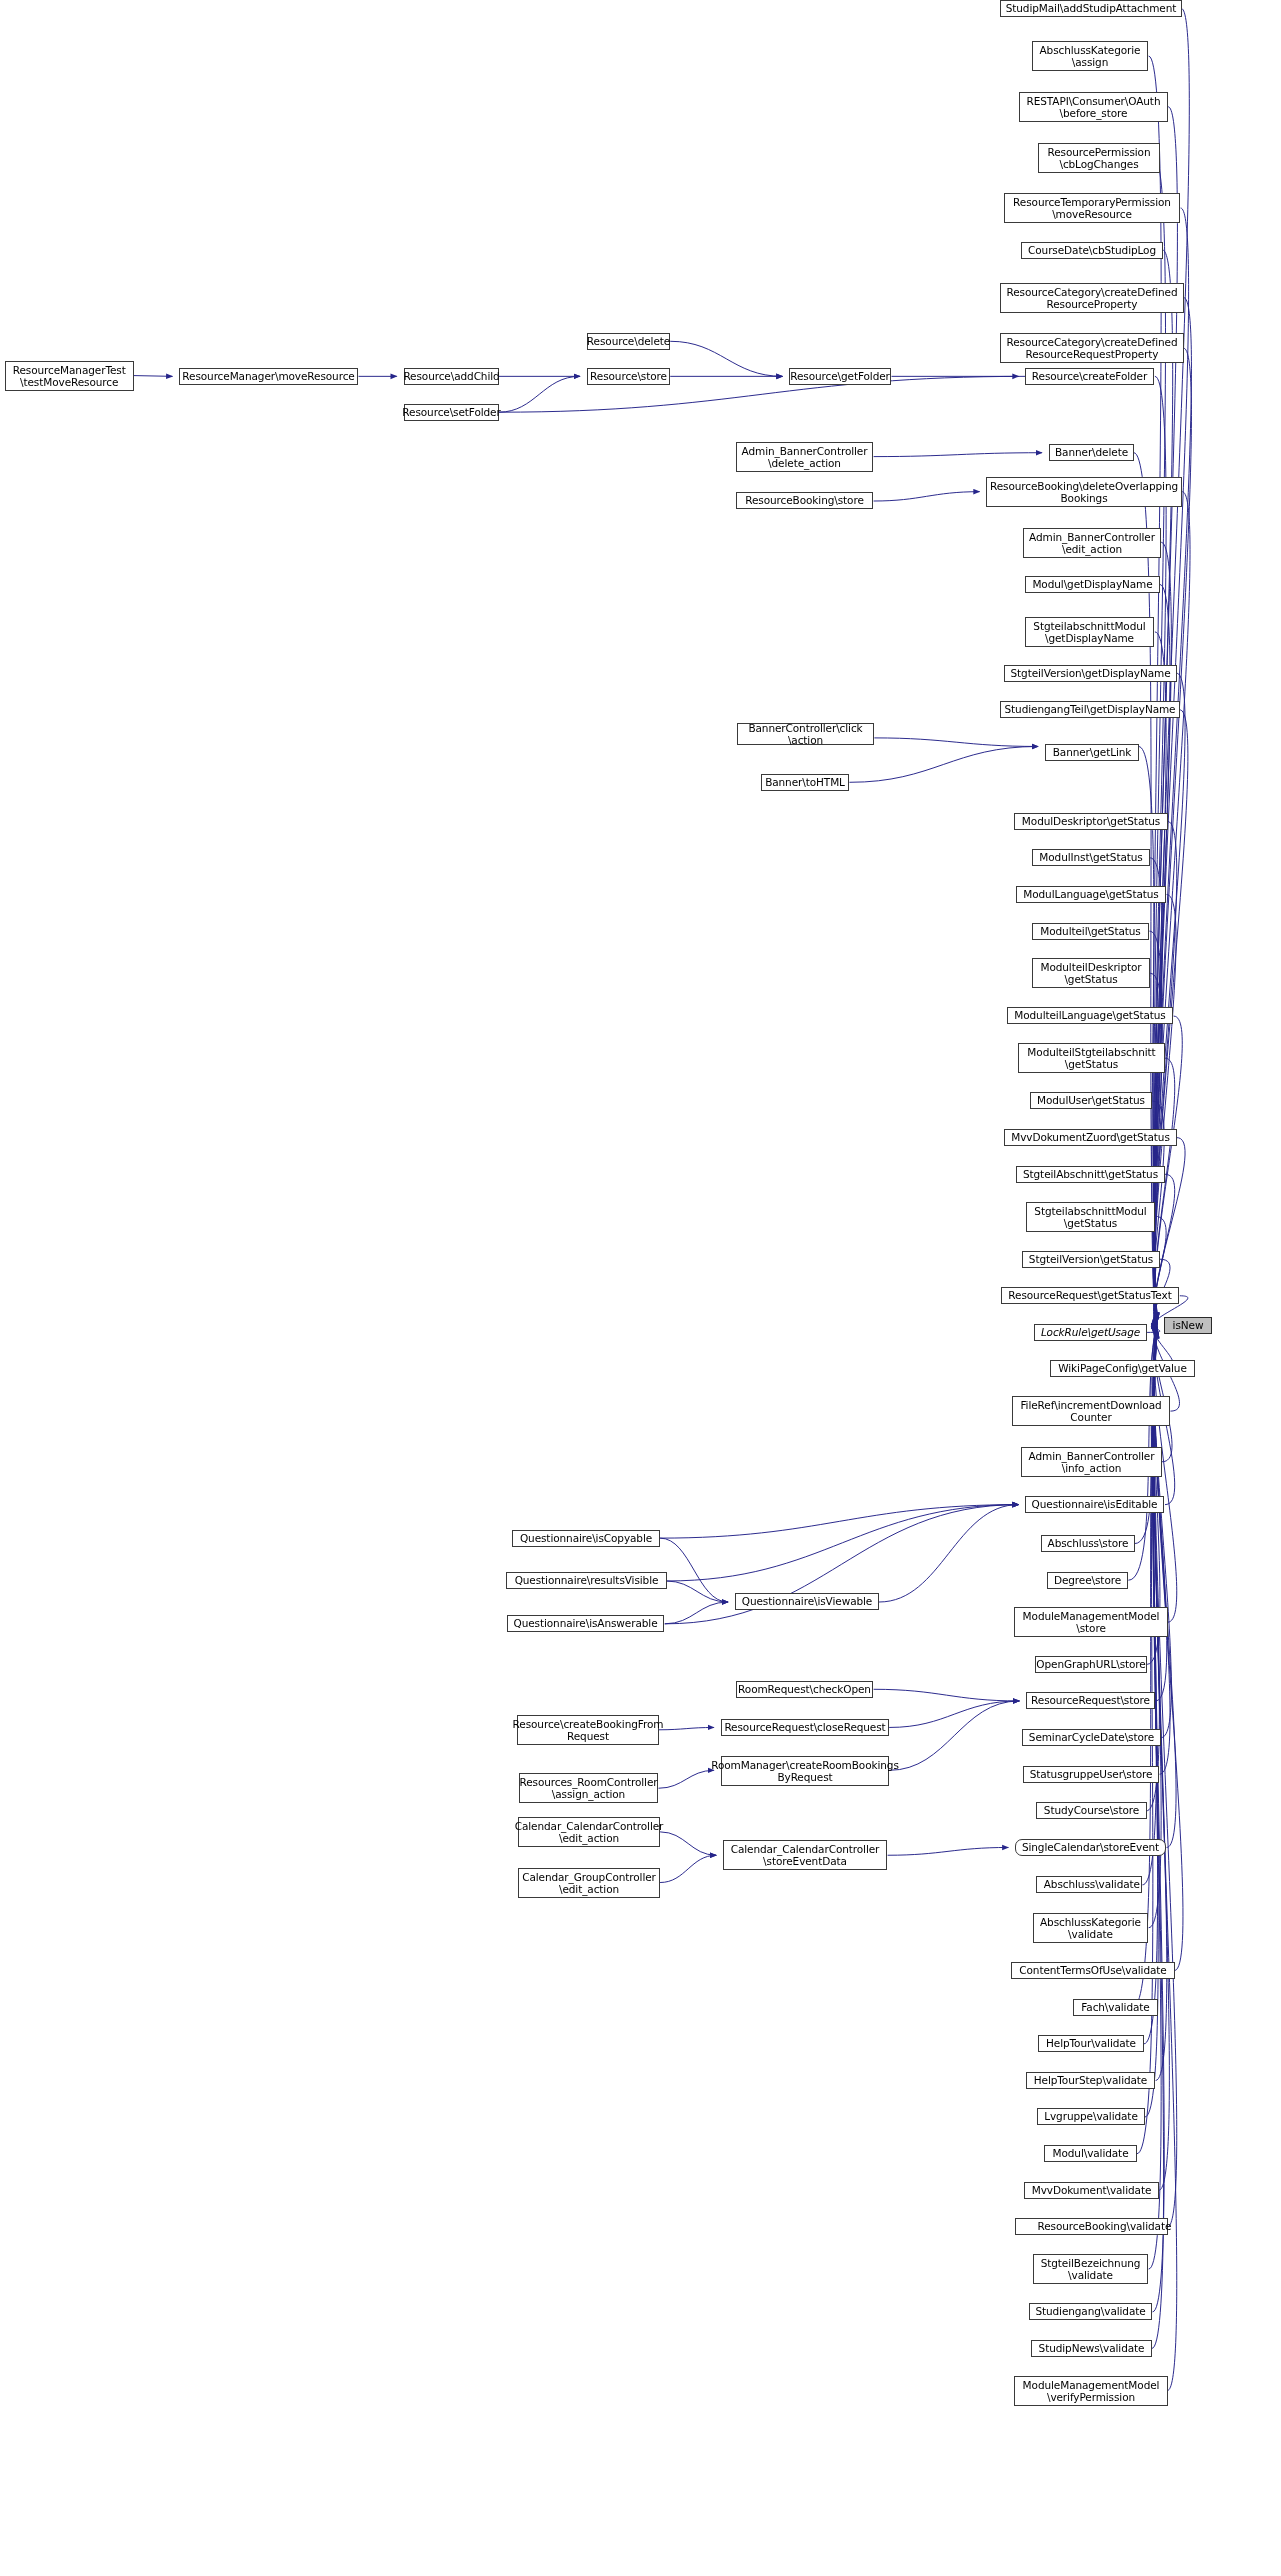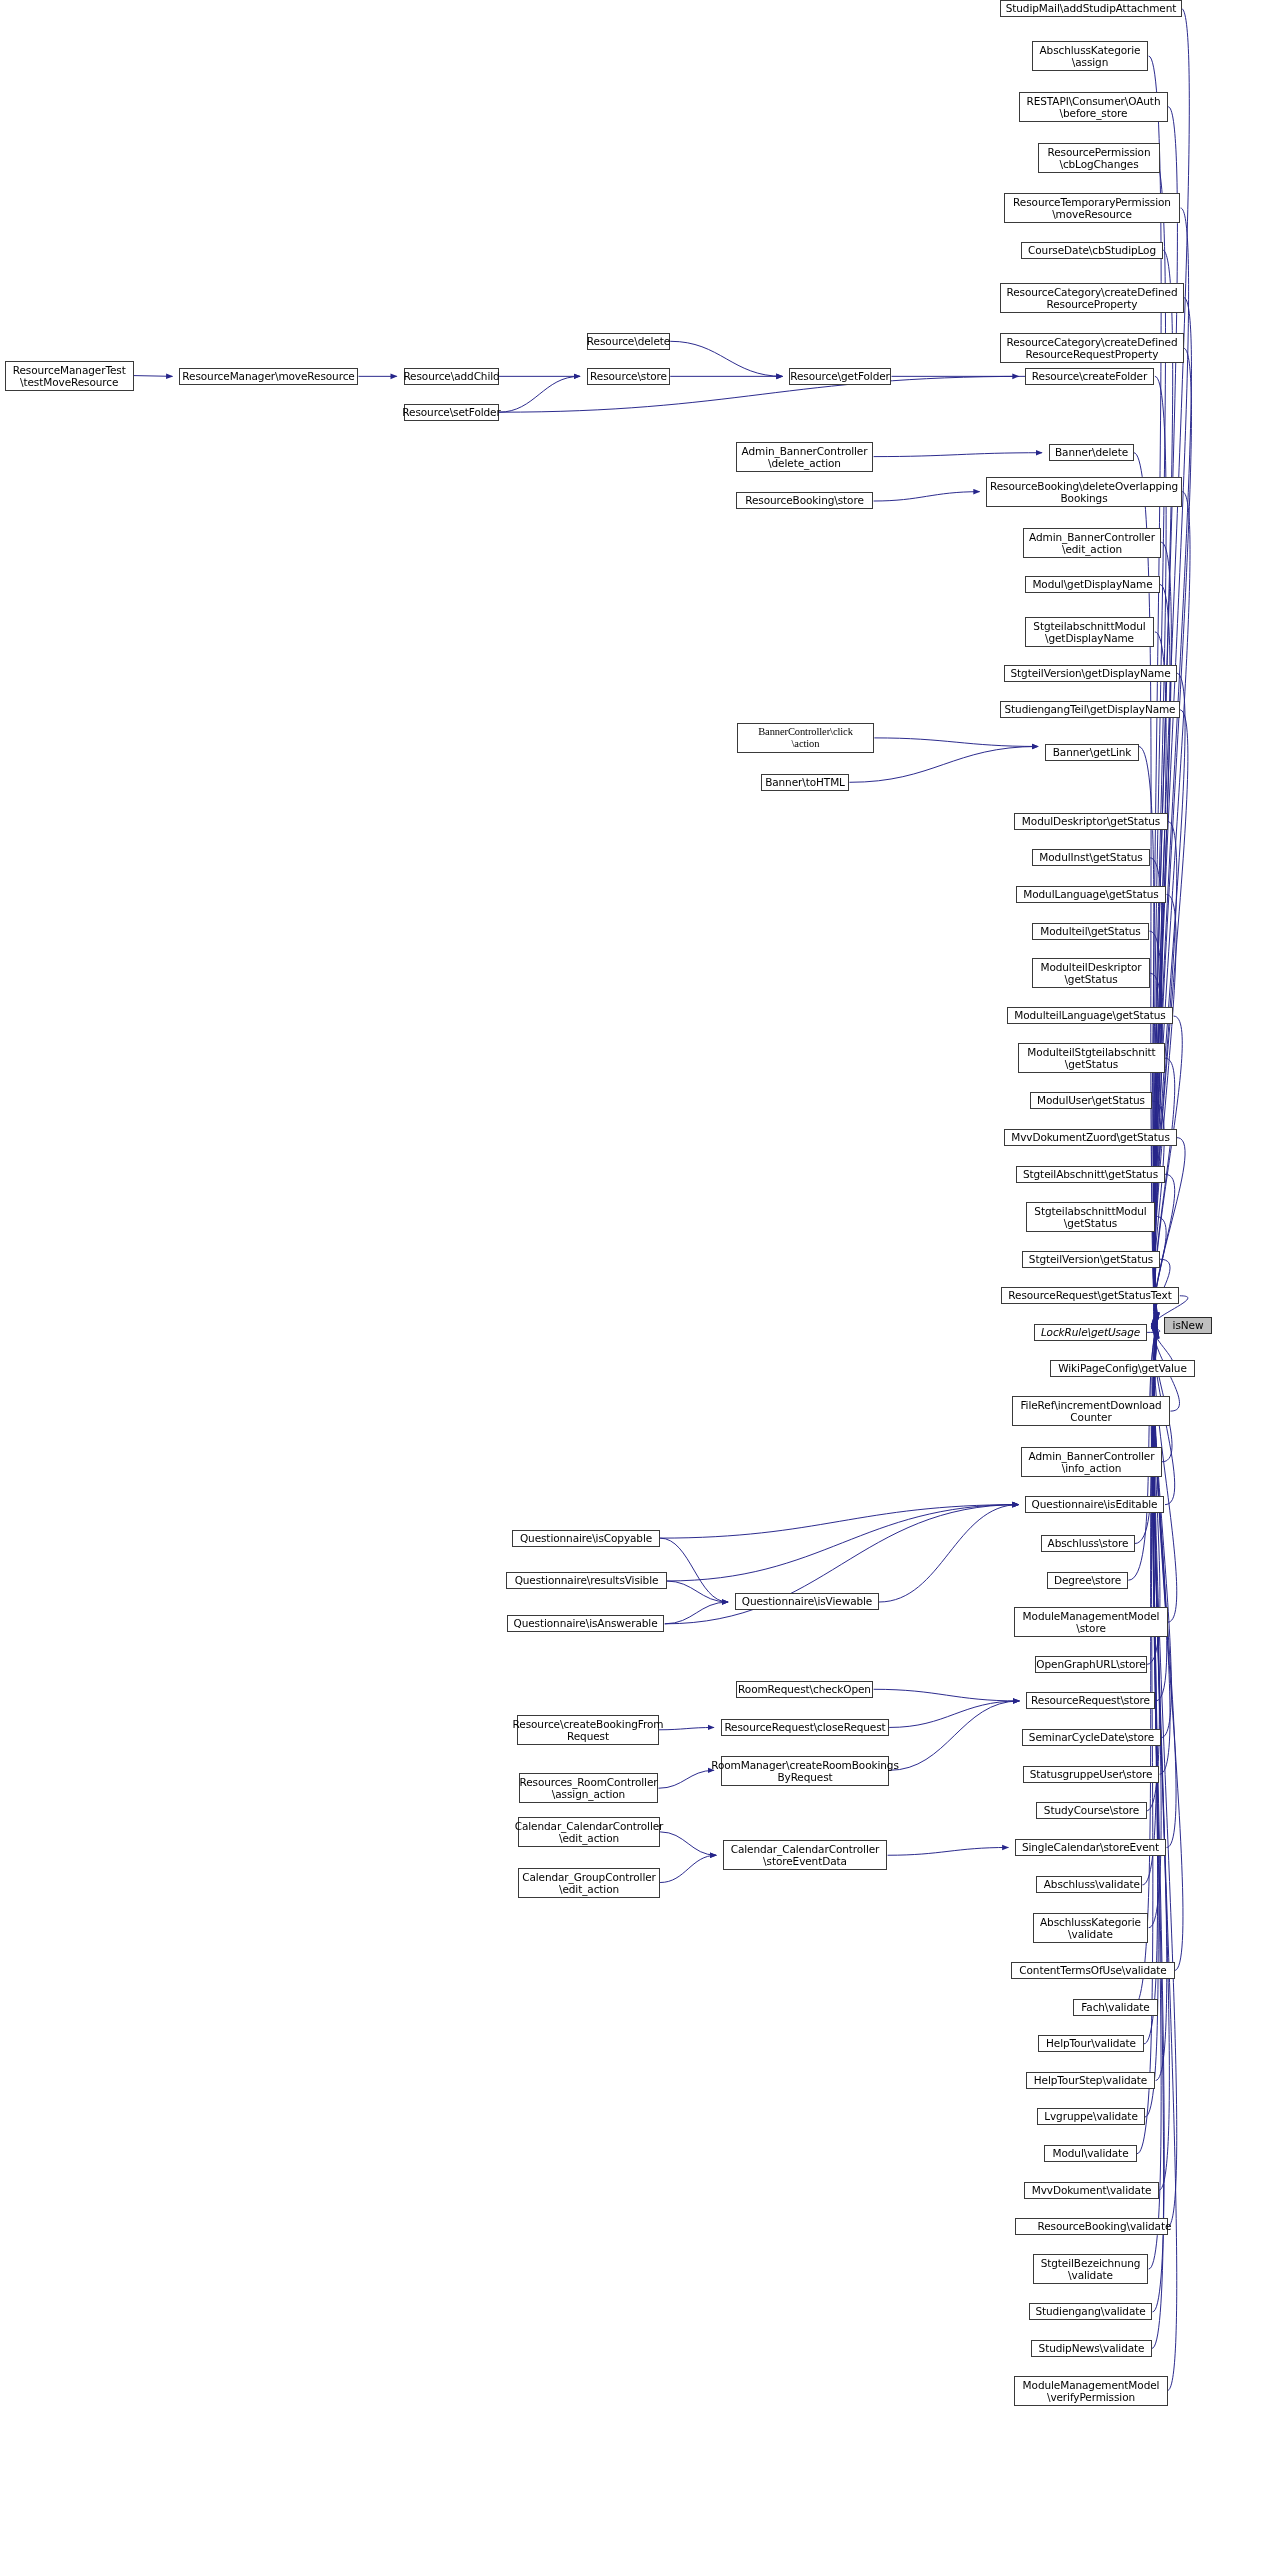--- a/index.html
+++ b/index.html
@@ -157,21 +157,21 @@
       <div class="node" style="left: 1049px; top: 444px; width: 85px; height: 17px;">Banner\delete</div>
       <div class="node" style="left: 986px; top: 477px; width: 196px; height: 30px;">ResourceBooking\deleteOverlapping
 Bookings</div>
       <div class="node" style="left: 1023px; top: 528px; width: 138px; height: 30px;">Admin_BannerController
 \edit_action</div>
       <div class="node" style="left: 1025px; top: 576px; width: 135px; height: 17px;">Modul\getDisplayName</div>
       <div class="node" style="left: 1025px; top: 617px; width: 129px; height: 30px;">StgteilabschnittModul
 \getDisplayName</div>
       <div class="node" style="left: 1004px; top: 665px; width: 173px; height: 17px;">StgteilVersion\getDisplayName</div>
       <div class="node" style="left: 1000px; top: 701px; width: 180px; height: 17px;">StudiengangTeil\getDisplayName</div>
-      <div class="node" style="left: 737px; top: 723px; width: 137px; height: 30px; font-family: Liberation Serif, serif;">BannerController\click
+      <div class="node" style="left: 737px; top: 723px; width: 137px; height: 22px;">BannerController\click
 \action</div>
       <div class="node" style="left: 761px; top: 774px; width: 88px; height: 17px;">Banner\toHTML</div>
       <div class="node" style="left: 1045px; top: 738px; width: 94px; height: 17px; margin-top: 6px;">Banner\getLink</div>
       <div class="node" style="left: 1014px; top: 813px; width: 154px; height: 17px;">ModulDeskriptor\getStatus</div>
       <div class="node" style="left: 1032px; top: 849px; width: 118px; height: 17px;">ModulInst\getStatus</div>
       <div class="node" style="left: 1016px; top: 886px; width: 150px; height: 17px;">ModulLanguage\getStatus</div>
       <div class="node" style="left: 1032px; top: 923px; width: 117px; height: 17px;">Modulteil\getStatus</div>
       <div class="node" style="left: 1032px; top: 958px; width: 118px; height: 30px;">ModulteilDeskriptor
 \getStatus</div>
       <div class="node" style="left: 1007px; top: 1007px; width: 166px; height: 17px;">ModulteilLanguage\getStatus</div>
@@ -205,21 +205,21 @@
       <div class="node" style="left: 721px; top: 1756px; width: 168px; height: 30px;">RoomManager\createRoomBookings
 ByRequest</div>
       <div class="node" style="left: 517px; top: 1715px; width: 142px; height: 30px;">Resource\createBookingFrom
 Request</div>
       <div class="node" style="left: 519px; top: 1773px; width: 139px; height: 30px;">Resources_RoomController
 \assign_action</div>
       <div class="node" style="left: 1026px; top: 1692px; width: 129px; height: 17px;">ResourceRequest\store</div>
       <div class="node" style="left: 1022px; top: 1729px; width: 139px; height: 17px;">SeminarCycleDate\store</div>
       <div class="node" style="left: 1023px; top: 1766px; width: 136px; height: 17px;">StatusgruppeUser\store</div>
       <div class="node" style="left: 1036px; top: 1802px; width: 111px; height: 17px;">StudyCourse\store</div>
-      <div class="node" style="left: 1015px; top: 1839px; width: 151px; height: 17px;">SingleCalendar\storeEvent</div>
+      <div class="node" style="left: 1015px; top: 1839px; width: 151px; height: 17px; border-radius: 7px;">SingleCalendar\storeEvent</div>
       <div class="node" style="left: 518px; top: 1817px; width: 142px; height: 30px;">Calendar_CalendarController
 \edit_action</div>
       <div class="node" style="left: 518px; top: 1868px; width: 142px; height: 30px;">Calendar_GroupController
 \edit_action</div>
       <div class="node" style="left: 723px; top: 1840px; width: 164px; height: 30px;">Calendar_CalendarController
 \storeEventData</div>
       <div class="node" style="left: 1036px; top: 1876px; width: 106px; height: 17px; padding-left: 8px;">Abschluss\validate</div>
       <div class="node" style="left: 1033px; top: 1913px; width: 115px; height: 30px;">AbschlussKategorie
 \validate</div>
       <div class="node" style="left: 1011px; top: 1962px; width: 164px; height: 17px;">ContentTermsOfUse\validate</div>

